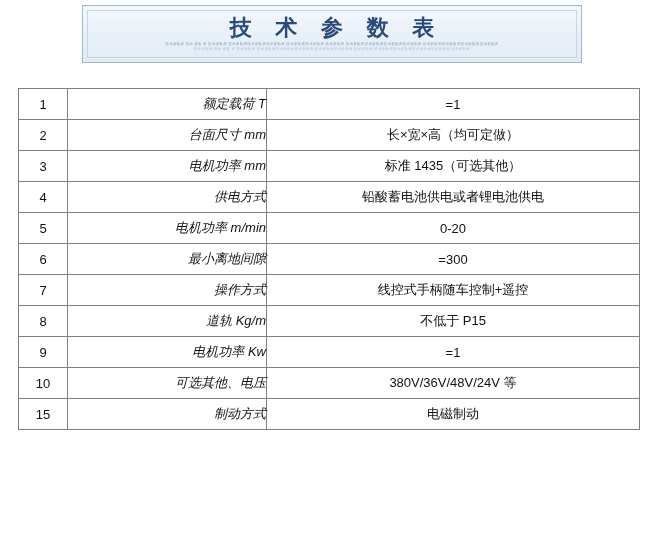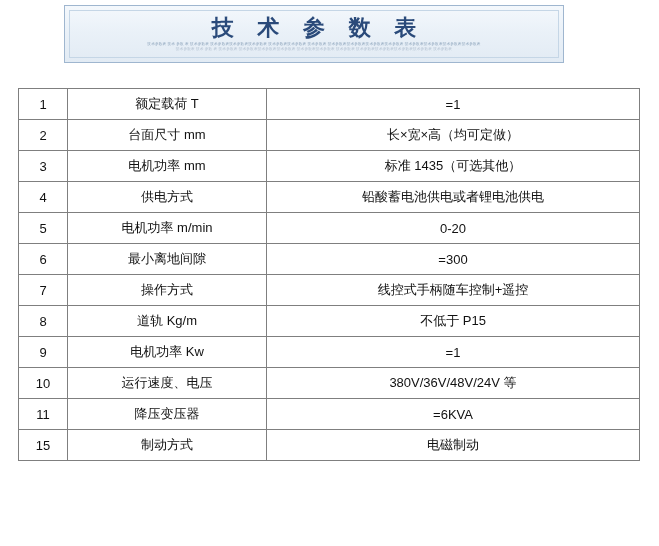--- a/index.html
+++ b/index.html
@@ -12,21 +12,21 @@
     height: 546px;
     font-family: "Liberation Sans", sans-serif;
     color: #111111;
     position: relative;
     overflow: hidden;
   }
 
   
   .banner {
     position: absolute;
-    left: 64px;
+    left: 82px;
     top: 5px;
     width: 500px;
     height: 58px;
     border: 1px solid #9fb6cf;
     background: linear-gradient(to bottom, #f4f8fc 0%, #eaf1f8 45%, #e2ebf4 100%);
     box-sizing: border-box;
   }
   .banner-inner {
     position: absolute;
     left: 4px;
@@ -83,21 +83,22 @@
     padding: 0;
   }
   td.col-idx {
     width: 48px;
     text-align: center;
     color: #111;
   }
   td.col-name {
     width: 198px;
     padding-left: 12px;
-    text-align: center;
+    text-align: right;
+    font-style: italic;
   }
   td.col-val {
     text-align: center;
   }
 </style>
 </head>
 <body>
 
 <div class="banner">
   <div class="banner-inner"></div>
@@ -150,27 +151,22 @@
       <td class="col-name">道轨 Kg/m</td>
       <td class="col-val">不低于 P15</td>
     </tr>
     <tr>
       <td class="col-idx">9</td>
       <td class="col-name">电机功率 Kw</td>
       <td class="col-val">=1</td>
     </tr>
     <tr>
       <td class="col-idx">10</td>
-      <td class="col-name">运行速度、电压</td>
+      <td class="col-name">可选其他、电压</td>
       <td class="col-val">380V/36V/48V/24V 等</td>
-    </tr>
-    <tr>
-      <td class="col-idx">11</td>
-      <td class="col-name">降压变压器</td>
-      <td class="col-val">=6KVA</td>
     </tr>
     <tr>
       <td class="col-idx">15</td>
       <td class="col-name">制动方式</td>
       <td class="col-val">电磁制动</td>
     </tr>
   </tbody>
 </table>
 
 </body></html>

